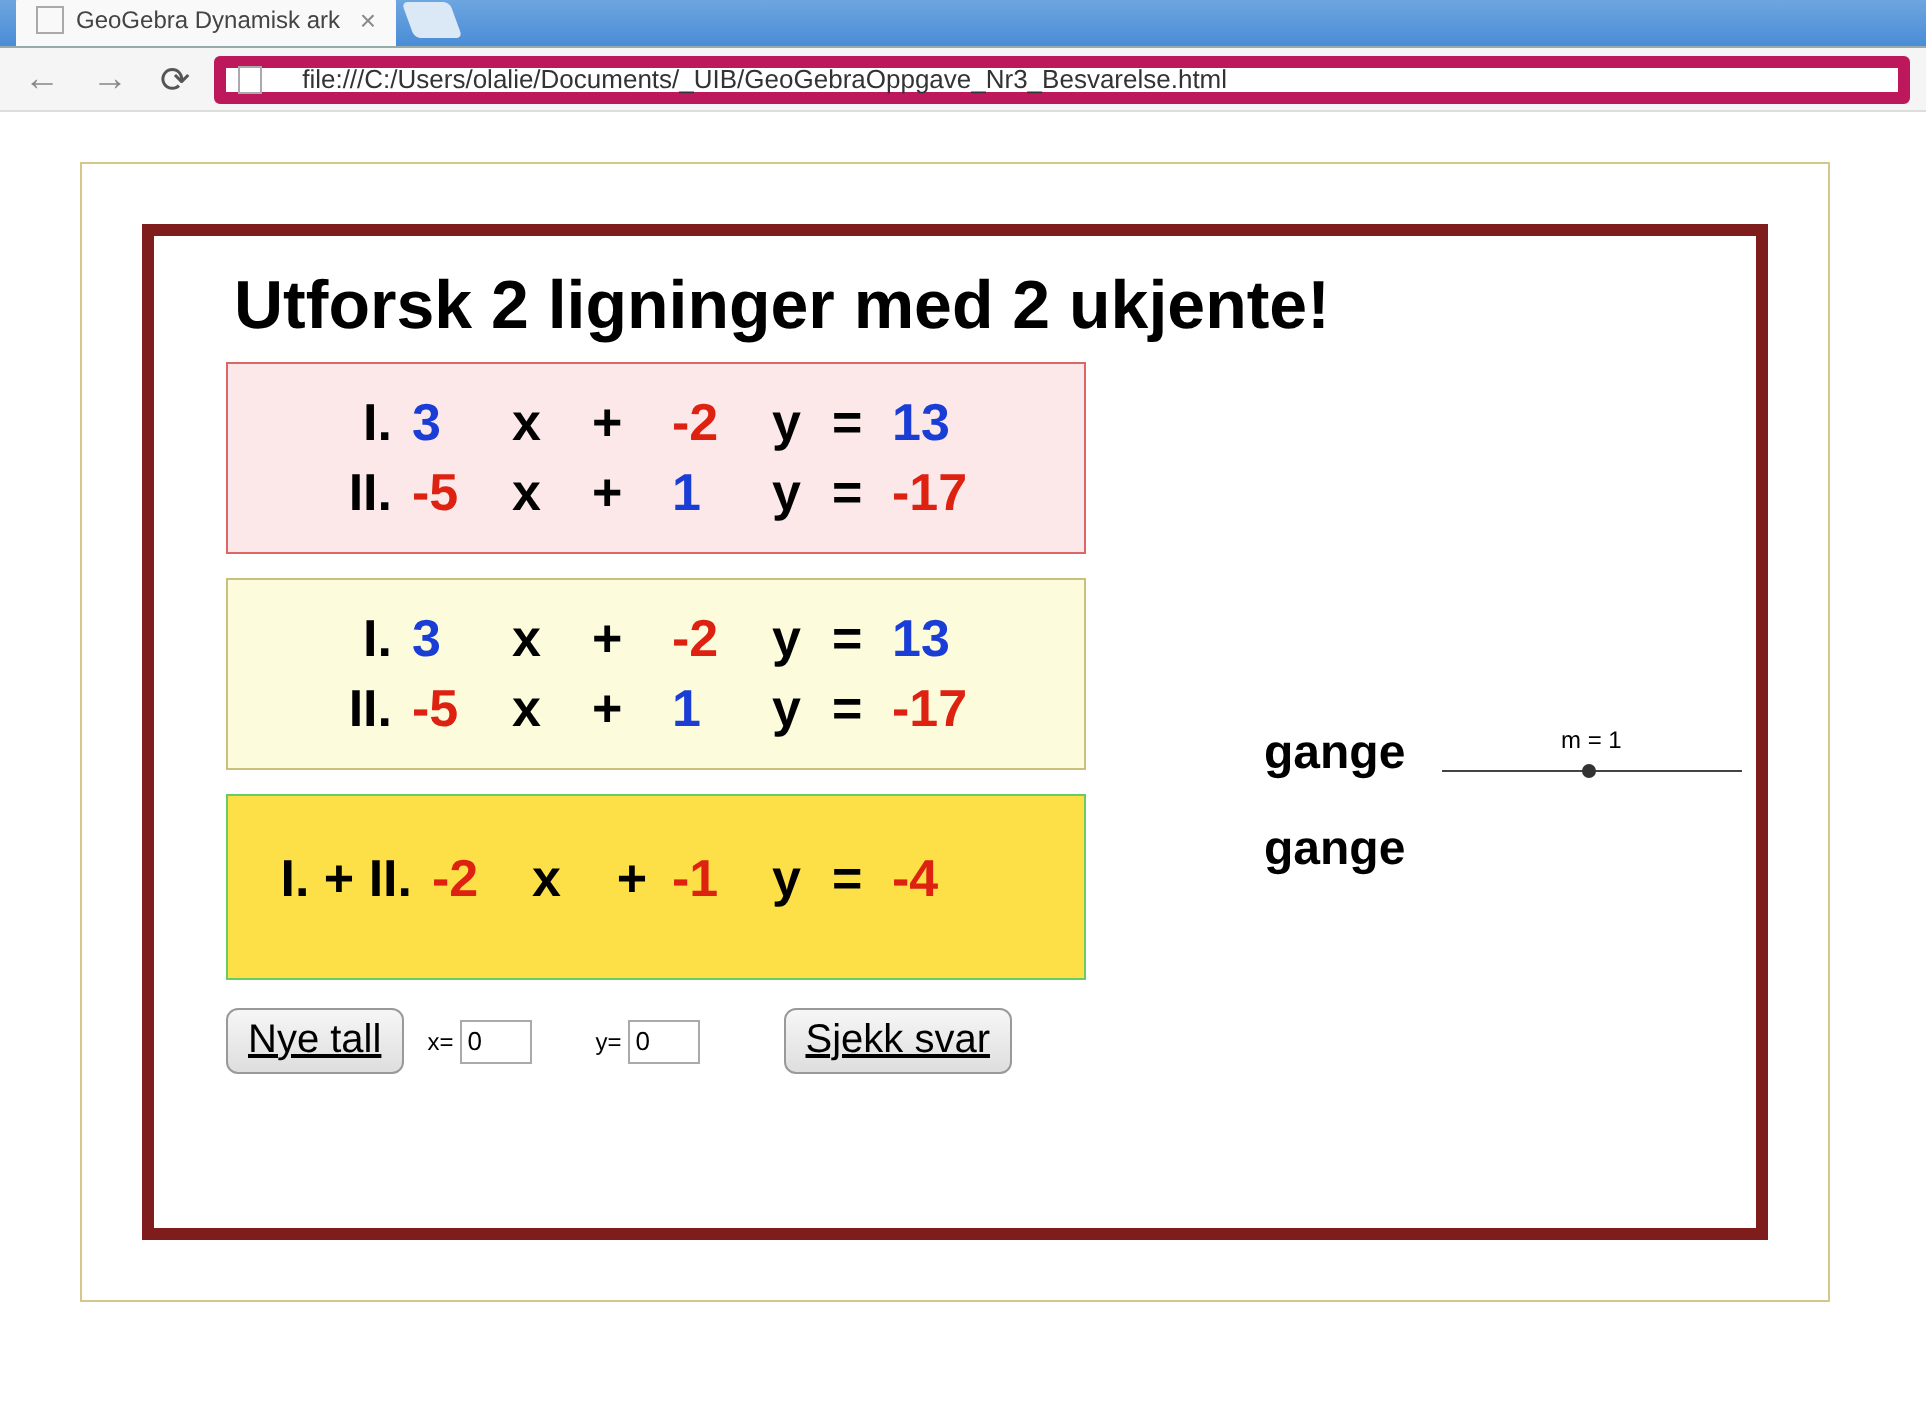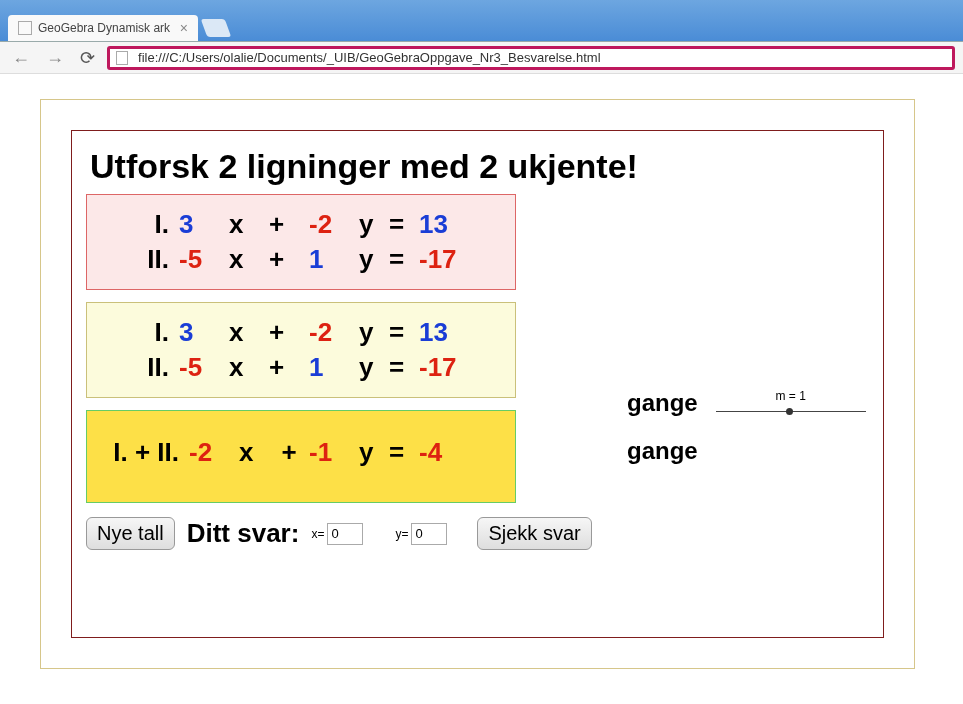--- a/index.html
+++ b/index.html
@@ -6,21 +6,21 @@
   body {
     margin: 0;
     font-family: Arial, Helvetica, sans-serif;
     background: #fff;
     width: 963px;
     height: 704px;
     overflow: hidden;
   }
   
   .chrome-tabs {
-    height: 42px;
+    height: 24px;
     background: linear-gradient(#6da6e0, #4a8cd6);
     display: flex;
     align-items: flex-end;
     padding-left: 8px;
     border-bottom: 1px solid #9aa;
   }
   .tab {
     background: #f9f9f9;
     display: flex;
     align-items: center;
@@ -62,48 +62,48 @@
   }
   .nav-btn {
     color: #888;
     font-size: 18px;
     padding: 2px 4px;
   }
   .nav-btn.enabled { color: #555; }
   .omni {
     flex: 1;
     height: 24px;
-    border: 3px solid #be185d;
+    border: 6px solid #be185d;
     border-radius: 3px;
     display: flex;
     align-items: center;
     padding: 0 6px;
     font-size: 13px;
     color: #333;
-    gap: 10px;
+    gap: 20px;
     background: #fff;
   }
   .omni .doc-ic {
     width: 12px; height: 14px;
     border: 1px solid #aaa;
     display: inline-block;
   }
   
   .page {
     padding: 25px 40px;
   }
   .outer-frame {
     border: 1px solid #d6c68a;
     padding: 30px;
     width: 875px;
     height: 570px;
   }
   .applet {
-    border: 1px solid #7f1d1d;
-    padding: 12px 20px 30px 14px;
+    border: 6px solid #7f1d1d;
+    padding: 12px 20px 30px 36px;
     height: 100%;
     position: relative;
   }
   .title {
     font-size: 34px;
     font-weight: bold;
     margin: 4px 0 8px 4px;
   }
   .box {
     width: 430px;
@@ -122,21 +122,21 @@
     align-items: baseline;
     margin: 4px 0;
   }
   .eqline .lab { text-align: right; padding-right: 10px; }
   .blue { color: #1a3dd6; }
   .red  { color: #d21; }
   .black{ color: #000; }
   .side {
     position: absolute;
     left: 555px;
-    top: 248px;
+    top: 235px;
     font-size: 24px;
     font-weight: bold;
   }
   .side-row { display: flex; align-items: center; gap: 18px; height: 48px; }
   .slider {
     position: relative;
     width: 150px;
   }
   .slider .slab {
     font-size: 12px;
@@ -168,20 +168,21 @@
     margin-top: 14px;
   }
   .btn {
     border: 1px solid #999;
     border-radius: 6px;
     background: linear-gradient(#f6f6f6,#dedede);
     padding: 4px 10px;
     font-size: 20px;
     font-family: inherit;
     cursor: pointer;
+    text-decoration: underline;
   }
   .ans-label {
     font-size: 26px;
     font-weight: bold;
   }
   .ans-field {
     display: flex;
     align-items: center;
     font-size: 12px;
     gap: 3px;
@@ -291,27 +292,26 @@
             </div>
           </div>
         </div>
         <div class="side-row">
           <span>gange</span>
         </div>
       </div>
 
       <div class="bottom">
         <button class="btn">Nye tall</button>
-        <span class="ans-label">Ditt svar:</span>
         <div class="ans-field">
           <span>x=</span>
           <input value="0" style="">
         </div>
         <div class="ans-field" style="margin-left:20px">
           <span>y=</span>
           <input value="0" style="">
         </div>
-        <button class="btn" style="margin-left:18px">Sjekk svar</button>
+        <button class="btn" style="margin-left:30px">Sjekk svar</button>
       </div>
 
     </div>
   </div>
 </div>
 
 </body></html>

